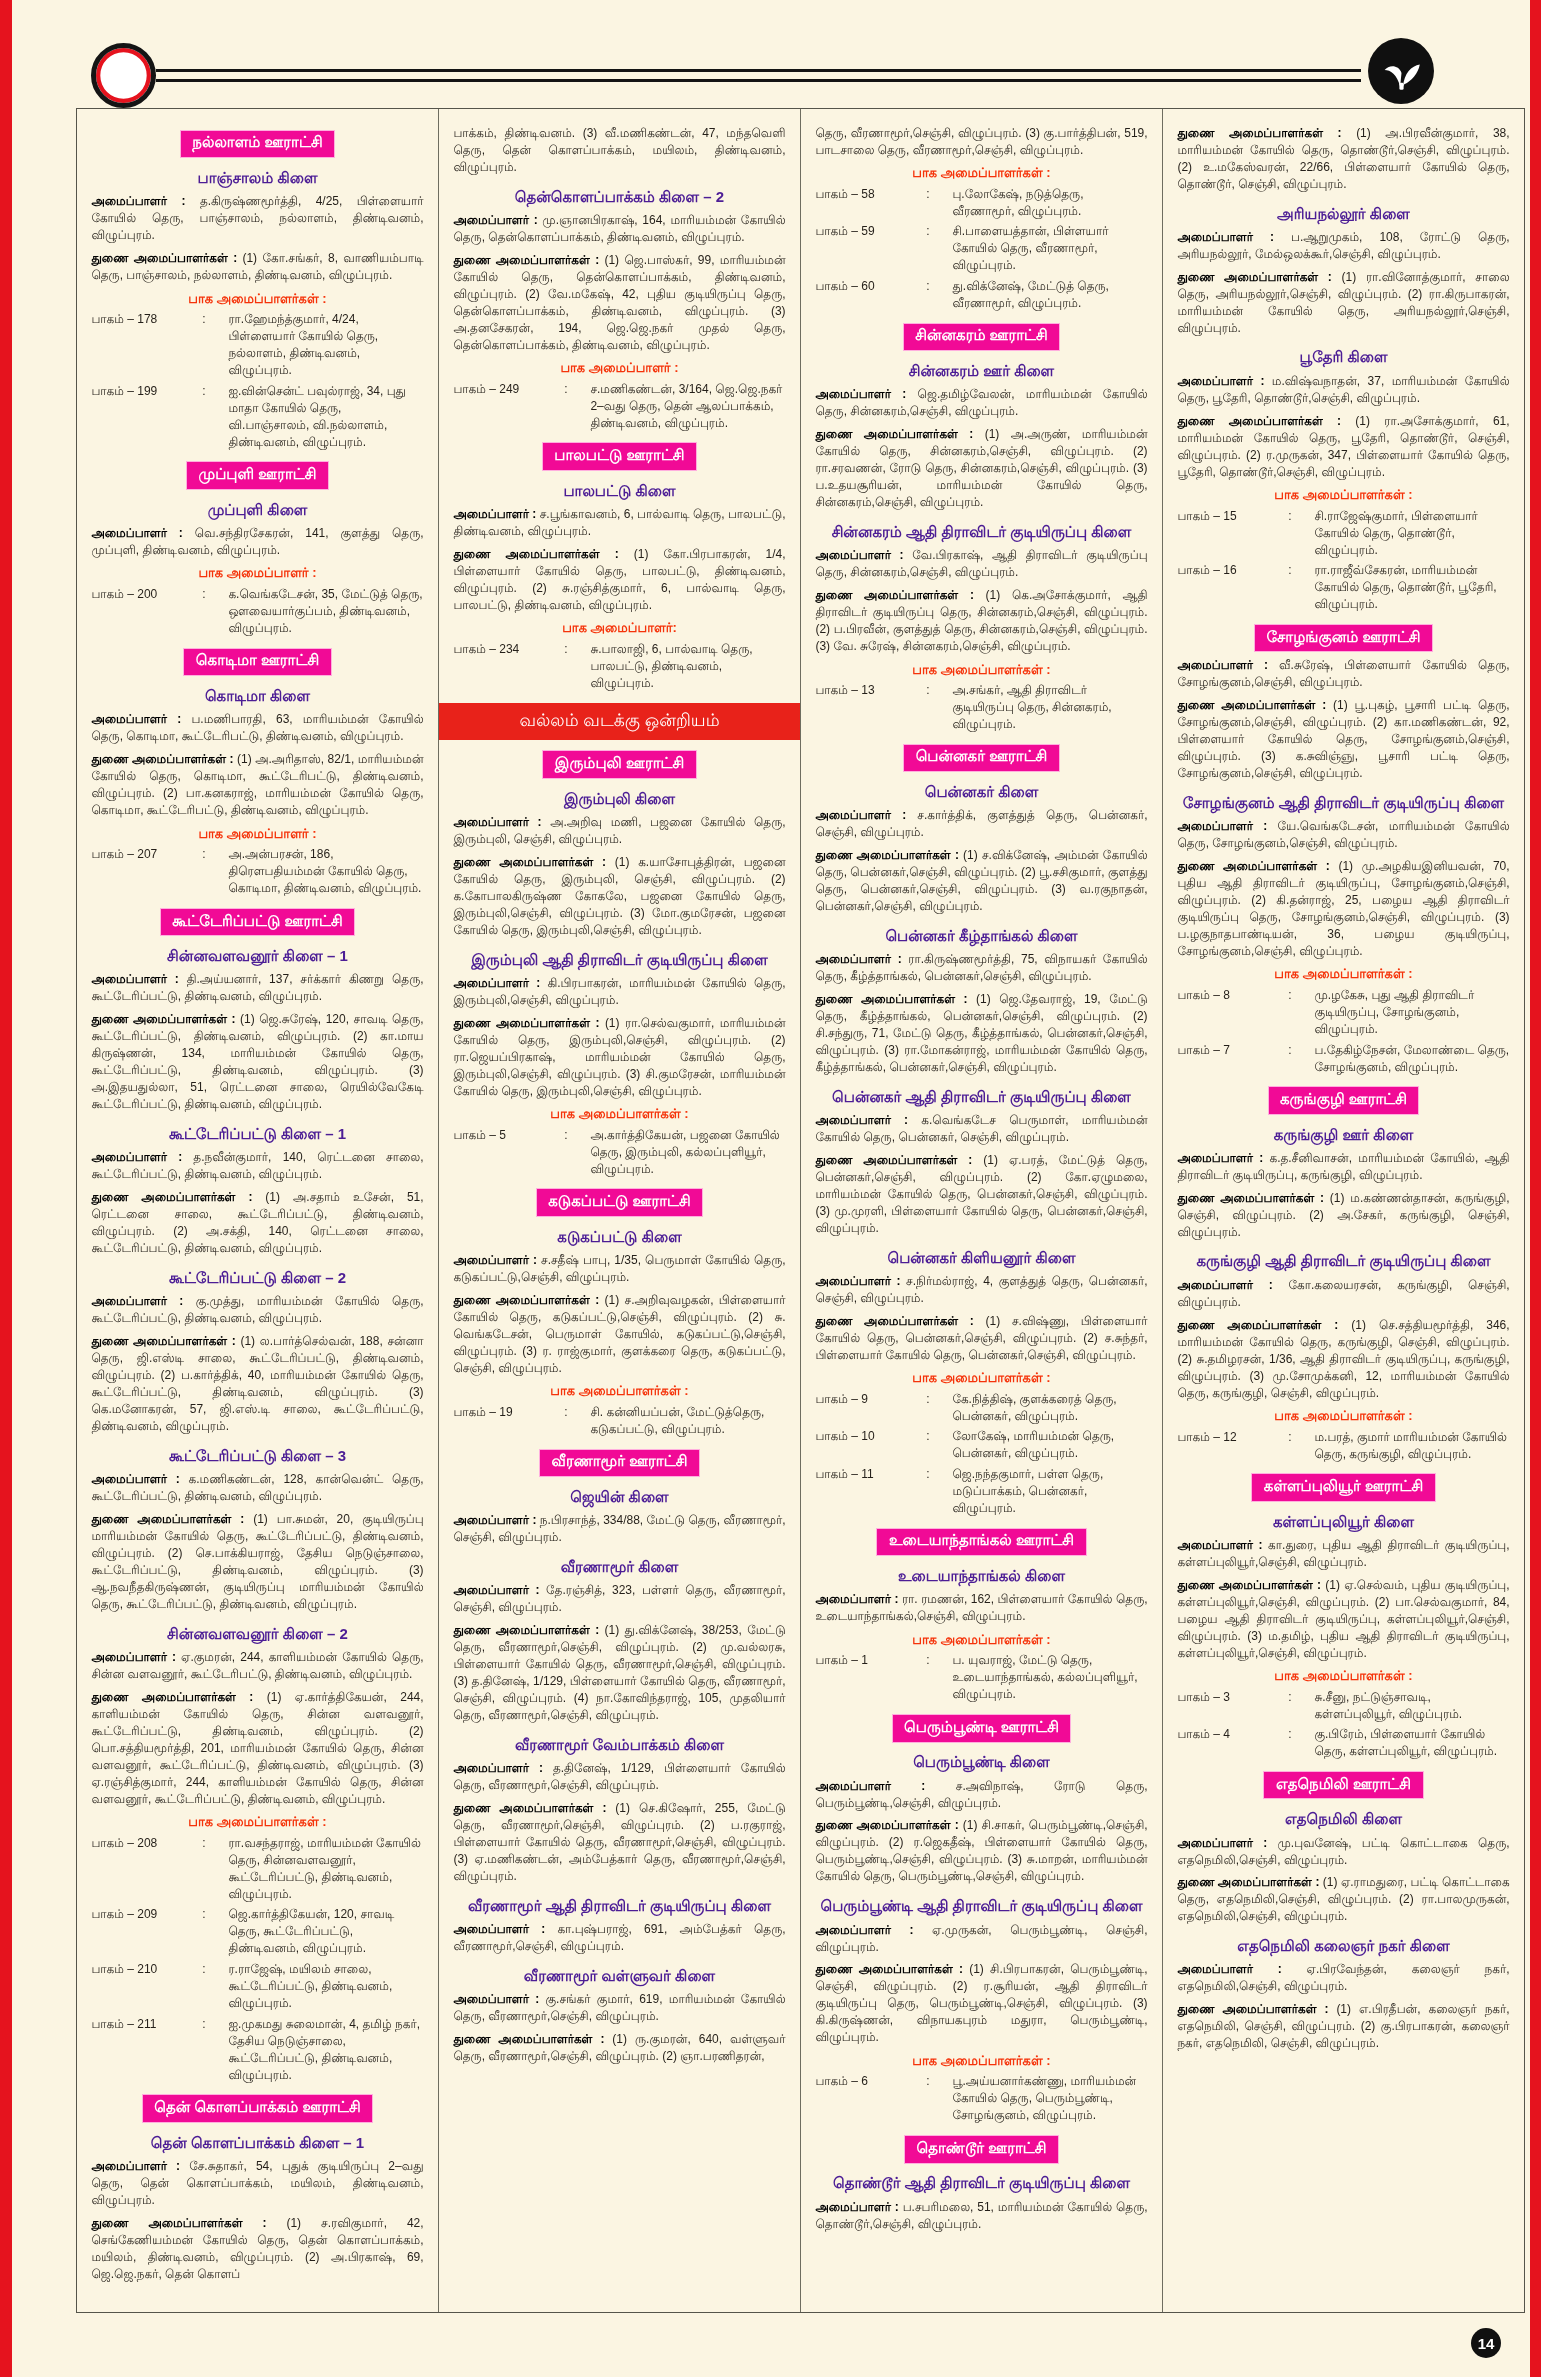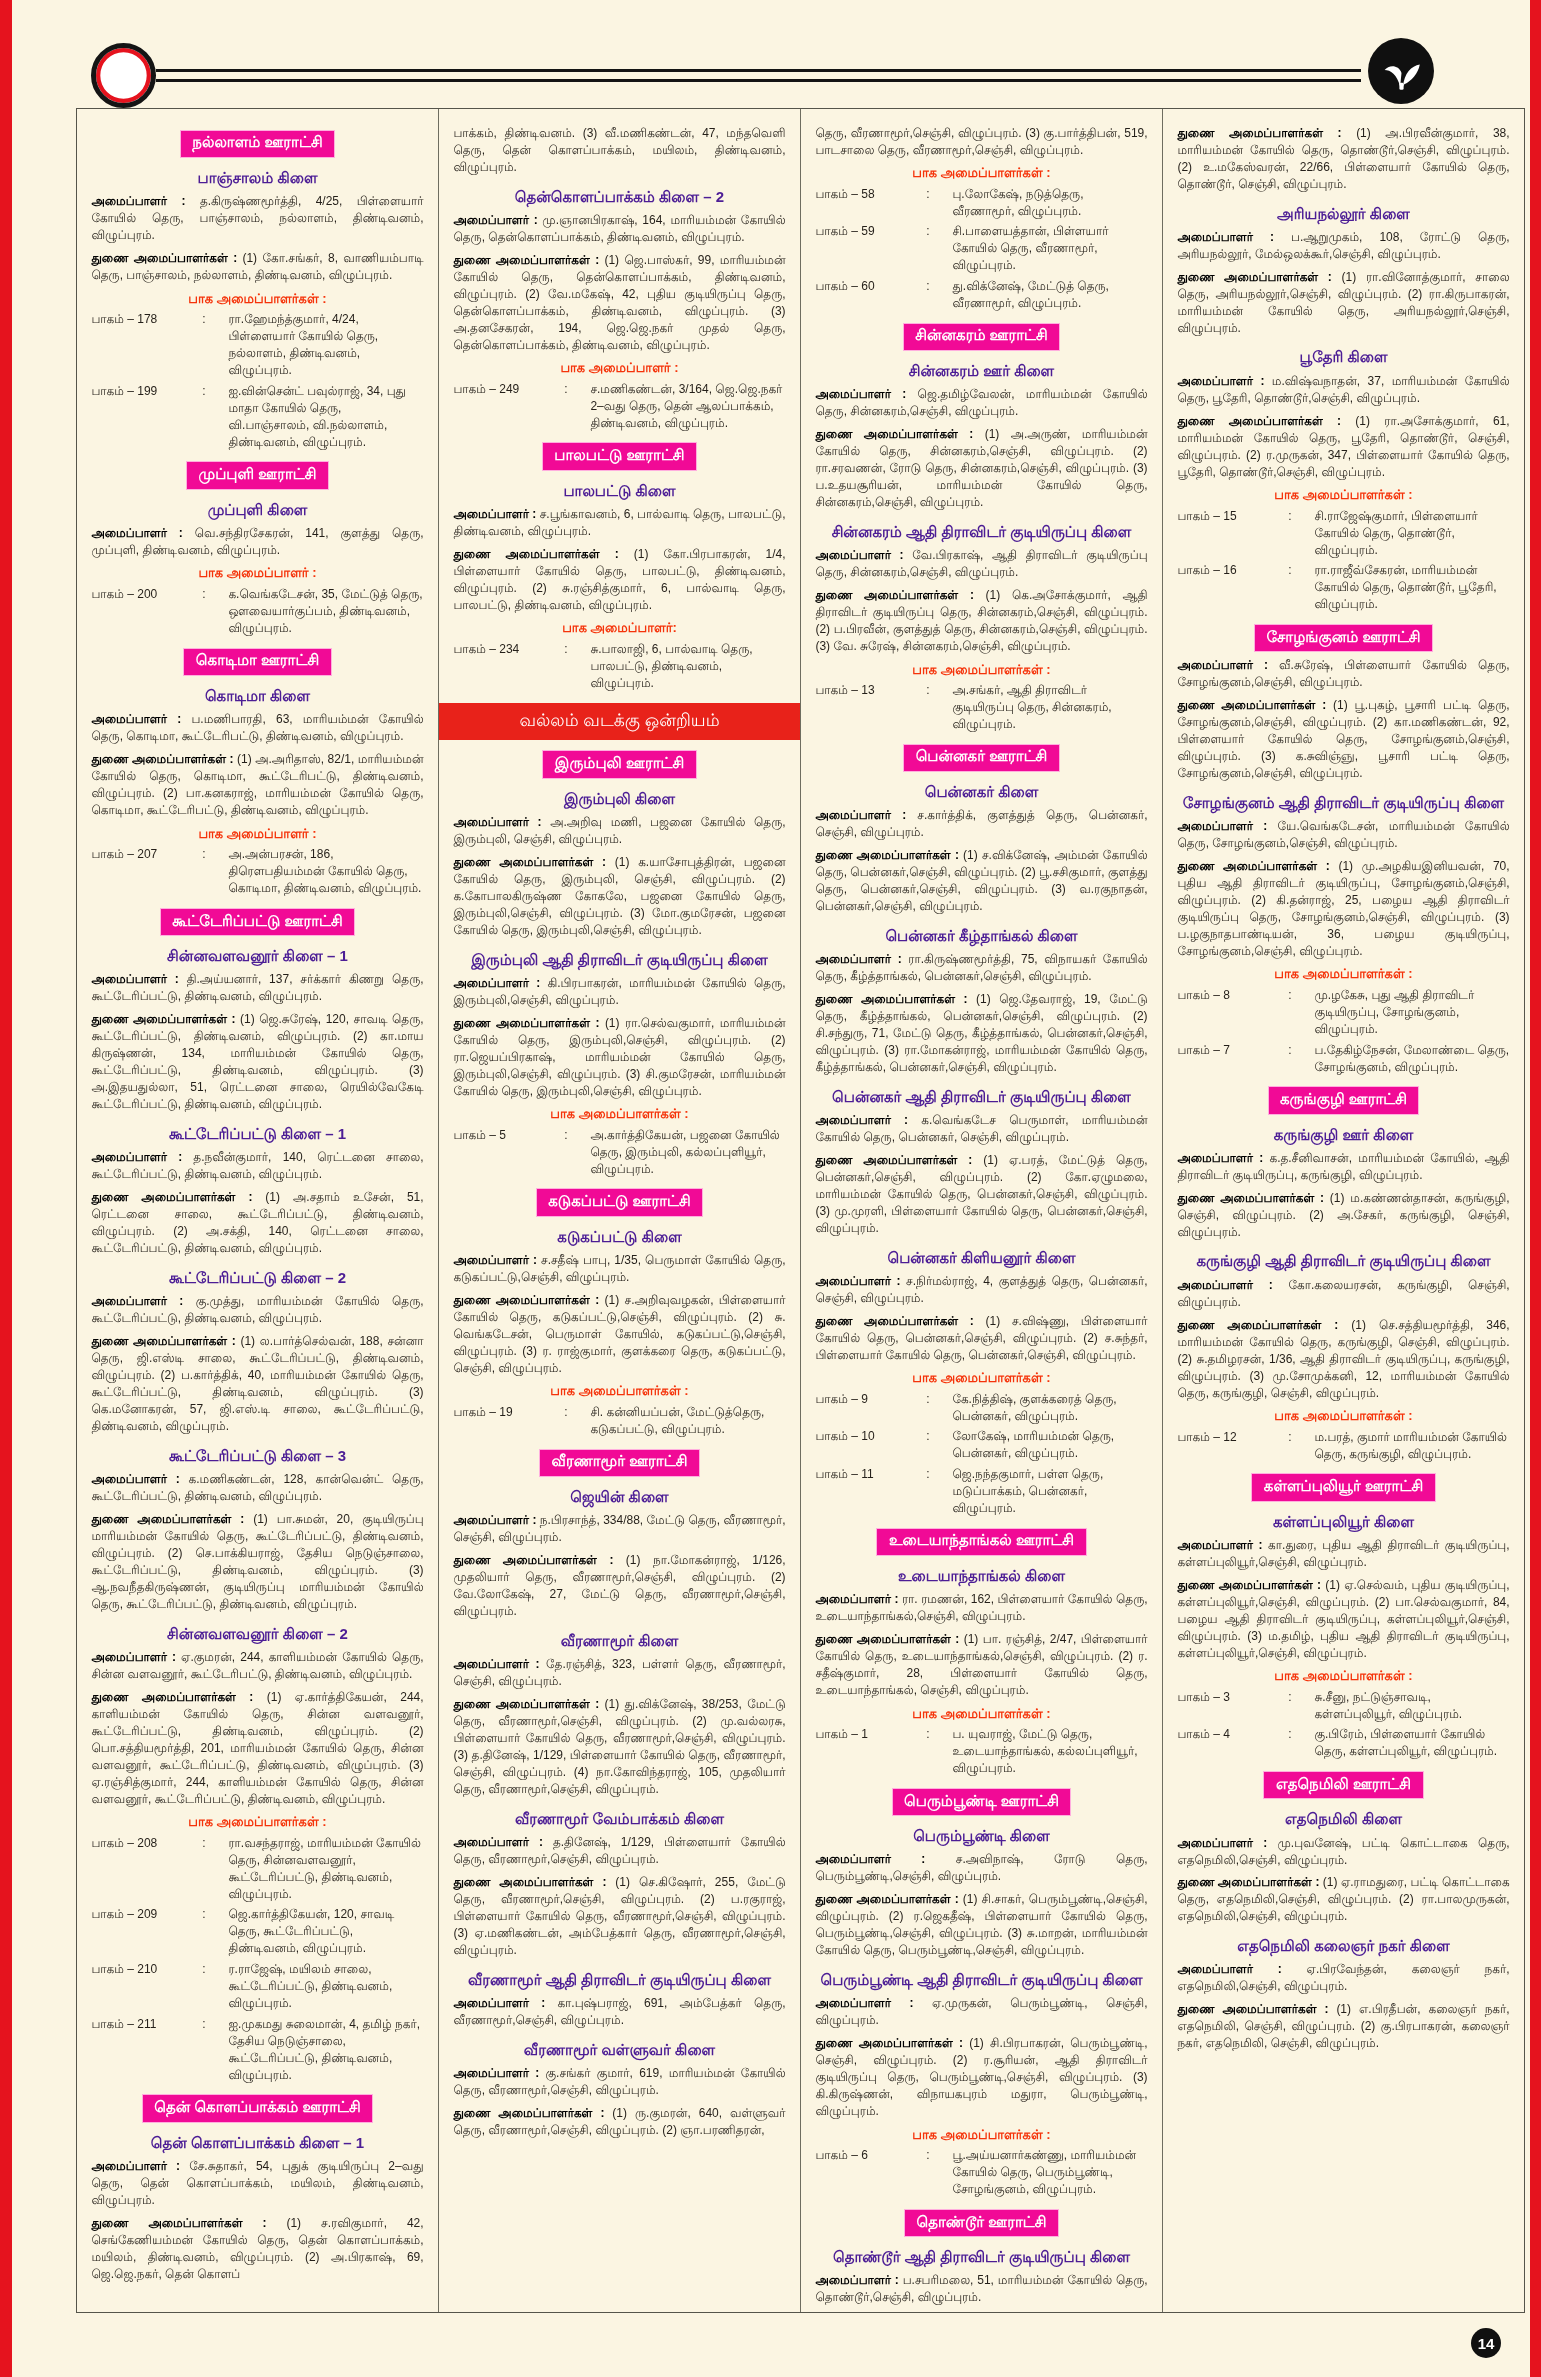--- a/index.html
+++ b/index.html
@@ -182,21 +182,20 @@
       <div class="para"><span class="lead">துணை அமைப்பாளர்கள் : </span>(1) ச.அறிவுவழகன், பிள்ளையார் கோயில் தெரு, கடுகப்பட்டு,செஞ்சி, விழுப்புரம். (2) சு. வெங்கடேசன், பெருமாள் கோயில், கடுகப்பட்டு,செஞ்சி, விழுப்புரம். (3) ர. ராஜ்குமார், குளக்கரை தெரு, கடுகப்பட்டு, செஞ்சி, விழுப்புரம்.</div>
       <div class="center-label">பாக அமைப்பாளர்கள் :</div>
       <div class="pagam">
         <span class="pg-label">பாகம் – 19</span>
         <span class="pg-colon">:</span>
         <span class="pg-text">சி. கன்னியப்பன், மேட்டுத்தெரு, கடுகப்பட்டு, விழுப்புரம்.</span>
       </div>
       <div class="urat-wrap"><span class="urat">வீரணாமூர் ஊராட்சி</span></div>
       <div class="branch">ஜெயின் கிளை</div>
       <div class="para"><span class="lead">அமைப்பாளர் : </span>ந.பிரசாந்த், 334/88, மேட்டு தெரு, வீரணாமூர், செஞ்சி, விழுப்புரம்.</div>
-      <div class="para"><span class="lead">துணை அமைப்பாளர்கள் : </span>(1) நா.மோகன்ராஜ், 1/126, முதலியார் தெரு, வீரணாமூர்,செஞ்சி, விழுப்புரம். (2) வே.லோகேஷ், 27, மேட்டு தெரு, வீரணாமூர்,செஞ்சி, விழுப்புரம்.</div>
       <div class="branch">வீரணாமூர் கிளை</div>
       <div class="para"><span class="lead">அமைப்பாளர் : </span>தே.ரஞ்சித், 323, பள்ளர் தெரு, வீரணாமூர், செஞ்சி, விழுப்புரம்.</div>
       <div class="para"><span class="lead">துணை அமைப்பாளர்கள் : </span>(1) து.விக்னேஷ், 38/253, மேட்டு தெரு, வீரணாமூர்,செஞ்சி, விழுப்புரம். (2) மு.வல்லரசு, பிள்ளையார் கோயில் தெரு, வீரணாமூர்,செஞ்சி, விழுப்புரம். (3) த.தினேஷ், 1/129, பிள்ளையார் கோயில் தெரு, வீரணாமூர், செஞ்சி, விழுப்புரம். (4) நா.கோவிந்தராஜ், 105, முதலியார் தெரு, வீரணாமூர்,செஞ்சி, விழுப்புரம்.</div>
       <div class="branch">வீரணாமூர் வேம்பாக்கம் கிளை</div>
       <div class="para"><span class="lead">அமைப்பாளர் : </span>த.தினேஷ், 1/129, பிள்ளையார் கோயில் தெரு, வீரணாமூர்,செஞ்சி, விழுப்புரம்.</div>
       <div class="para"><span class="lead">துணை அமைப்பாளர்கள் : </span>(1) செ.கிஷோர், 255, மேட்டு தெரு, வீரணாமூர்,செஞ்சி, விழுப்புரம். (2) ப.ரகுராஜ், பிள்ளையார் கோயில் தெரு, வீரணாமூர்,செஞ்சி, விழுப்புரம். (3) ஏ.மணிகண்டன், அம்பேத்கார் தெரு, வீரணாமூர்,செஞ்சி, விழுப்புரம்.</div>
       <div class="branch">வீரணாமூர் ஆதி திராவிடர் குடியிருப்பு கிளை</div>
       <div class="para"><span class="lead">அமைப்பாளர் : </span>கா.புஷ்பராஜ், 691, அம்பேத்கர் தெரு, வீரணாமூர்,செஞ்சி, விழுப்புரம்.</div>
       <div class="branch">வீரணாமூர் வள்ளுவர் கிளை</div>
       <div class="para"><span class="lead">அமைப்பாளர் : </span>கு.சங்கர் குமார், 619, மாரியம்மன் கோயில் தெரு, வீரணாமூர்,செஞ்சி, விழுப்புரம்.</div>
@@ -258,21 +257,20 @@
         <span class="pg-text">லோகேஷ், மாரியம்மன் தெரு, பென்னகர், விழுப்புரம்.</span>
       </div>
       <div class="pagam">
         <span class="pg-label">பாகம் – 11</span>
         <span class="pg-colon">:</span>
         <span class="pg-text">ஜெ.நந்தகுமார், பள்ள தெரு, மடுப்பாக்கம், பென்னகர், விழுப்புரம்.</span>
       </div>
       <div class="urat-wrap"><span class="urat">உடையாந்தாங்கல் ஊராட்சி</span></div>
       <div class="branch">உடையாந்தாங்கல் கிளை</div>
       <div class="para"><span class="lead">அமைப்பாளர் : </span>ரா. ரமணன், 162, பிள்ளையார் கோயில் தெரு, உடையாந்தாங்கல்,செஞ்சி, விழுப்புரம்.</div>
-      <div class="para"><span class="lead">துணை அமைப்பாளர்கள் : </span>(1) பா. ரஞ்சித், 2/47, பிள்ளையார் கோயில் தெரு, உடையாந்தாங்கல்,செஞ்சி, விழுப்புரம். (2) ர. சதீஷ்குமார், 28, பிள்ளையார் கோயில் தெரு, உடையாந்தாங்கல், செஞ்சி, விழுப்புரம்.</div>
       <div class="center-label">பாக அமைப்பாளர்கள் :</div>
       <div class="pagam">
         <span class="pg-label">பாகம் – 1</span>
         <span class="pg-colon">:</span>
         <span class="pg-text">ப. யுவராஜ், மேட்டு தெரு, உடையாந்தாங்கல், கல்லப்புளியூர், விழுப்புரம்.</span>
       </div>
       <div class="urat-wrap"><span class="urat">பெரும்பூண்டி ஊராட்சி</span></div>
       <div class="branch">பெரும்பூண்டி கிளை</div>
       <div class="para"><span class="lead">அமைப்பாளர் : </span>ச.அவிநாஷ், ரோடு தெரு, பெரும்பூண்டி,செஞ்சி, விழுப்புரம்.</div>
       <div class="para"><span class="lead">துணை அமைப்பாளர்கள் : </span>(1) சி.சாகர், பெரும்பூண்டி,செஞ்சி, விழுப்புரம். (2) ர.ஜெகதீஷ், பிள்ளையார் கோயில் தெரு, பெரும்பூண்டி,செஞ்சி, விழுப்புரம். (3) சு.மாறன், மாரியம்மன் கோயில் தெரு, பெரும்பூண்டி,செஞ்சி, விழுப்புரம்.</div>

